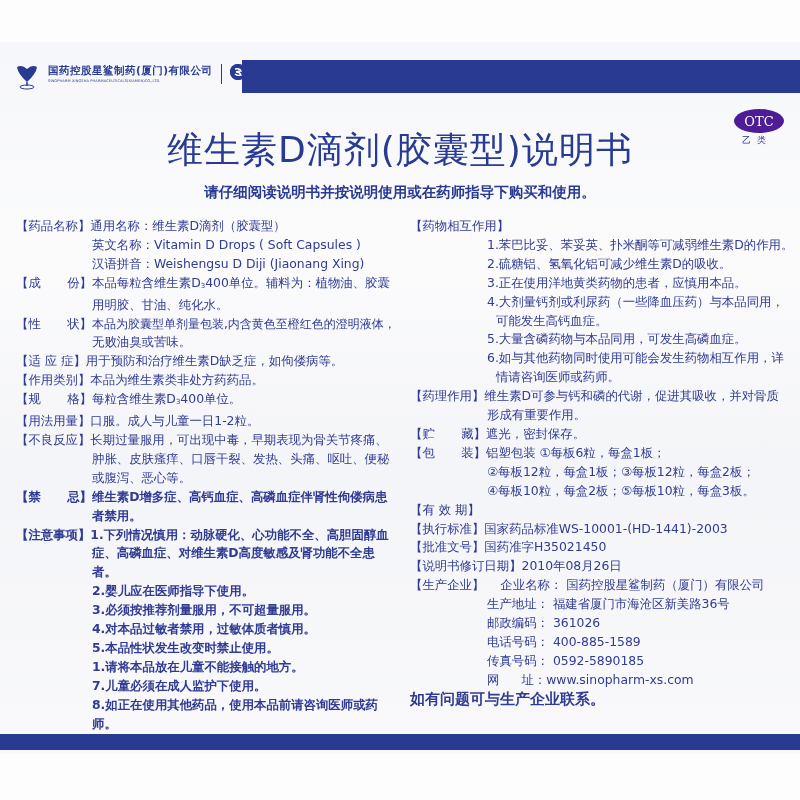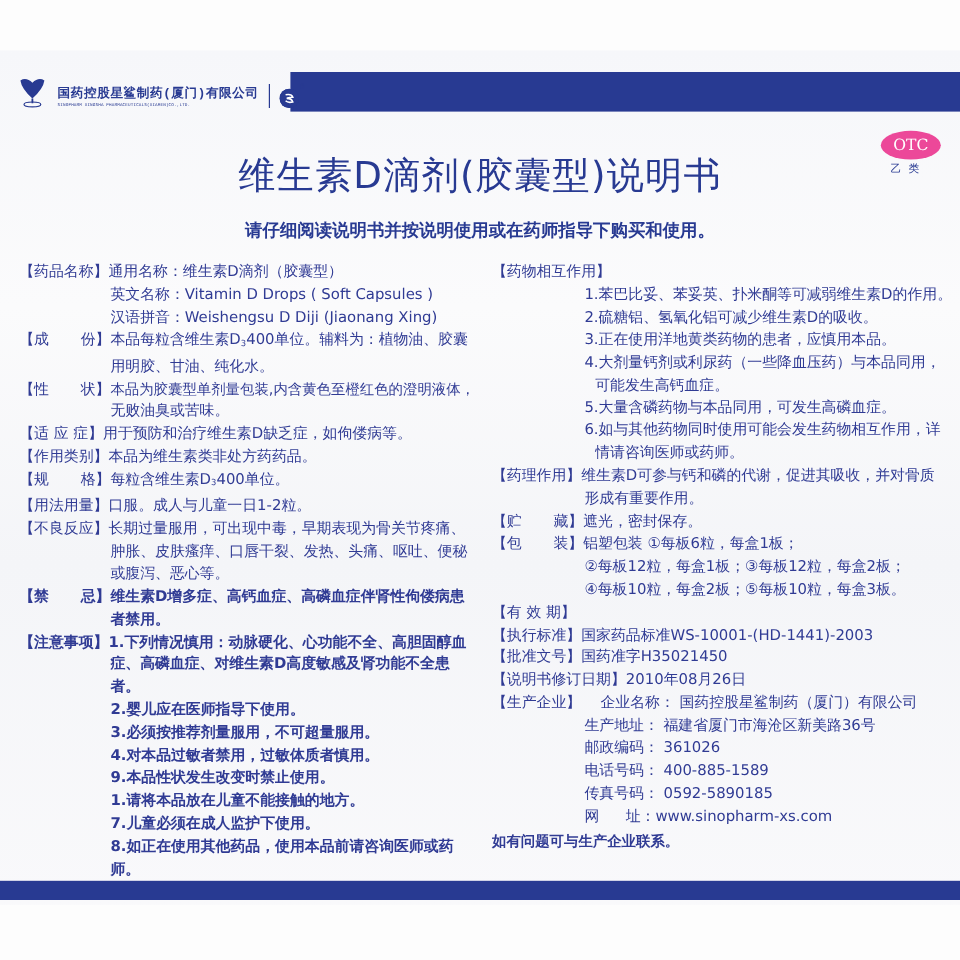--- a/index.html
+++ b/index.html
@@ -2,47 +2,47 @@
 <html><head>
 <meta charset="utf-8">
 <style>
   html,body{margin:0;padding:0;}
   body{width:800px;height:800px;background:#fdfdfd;position:relative;overflow:hidden;
        font-family:"DejaVu Sans","Liberation Sans",sans-serif;color:#2c3590;}
   .paper{position:absolute;left:0;top:42px;width:800px;height:712px;
          background:linear-gradient(180deg,#f6f7fa 0%,#fbfbfc 30%,#f4f5f8 60%,#f9f9fb 100%);}
   .topbar{position:absolute;left:242px;top:60px;width:558px;height:33px;background:#283a92;}
   .bottombar{position:absolute;left:0;top:734px;width:800px;height:16px;background:#283a92;}
-  .logo{position:absolute;left:14px;top:64px;display:flex;align-items:flex-end;font-family:Liberation Mono, monospace;}
+  .logo{position:absolute;left:14px;top:64px;display:flex;align-items:flex-start;}
   .logo-mark{width:26px;height:26px;position:relative;margin-right:8px;}
   .logo-text{display:flex;flex-direction:column;}
   .logo-cn{font-size:10.5px;font-weight:bold;color:#283a92;letter-spacing:0.5px;}
   .logo-en{font-size:3.6px;color:#283a92;letter-spacing:0.1px;margin-top:1px;}
   .logo-divider{width:1px;height:20px;background:#283a92;margin:0 8px;}
   .logo-badge{width:16px;height:16px;border-radius:50%;background:#283a92;color:#fff;font-size:10px;
               display:flex;align-items:center;justify-content:center;font-weight:bold;position:relative;}
   .logo-badge sup{position:absolute;right:-5px;top:-5px;color:#283a92;font-size:6px;}
   .otc{position:absolute;left:734px;top:109px;width:50px;height:24px;border-radius:50%;
-       background:#ec4899;color:#fff;font-family:"DejaVu Serif","Liberation Serif",serif;font-size:13px;
+       background:#4c1d95;color:#fff;font-family:"DejaVu Serif","Liberation Serif",serif;font-size:13px;
        display:flex;align-items:center;justify-content:center;}
   .otc-class{position:absolute;left:742px;top:134px;font-size:9px;color:#283a92;letter-spacing:6px;}
-  .title{position:absolute;left:0;width:800px;top:126px;text-align:center;font-size:31px;color:#283a92;letter-spacing:1px;}
+  .title{position:absolute;left:0;width:800px;top:126px;text-align:center;font-size:36px;color:#283a92;letter-spacing:1px;}
   .subtitle{position:absolute;left:0;width:800px;top:183px;text-align:center;font-size:14.5px;font-weight:bold;color:#283a92;}
   .col{position:absolute;font-size:12.4px;line-height:18.9px;color:#303b94;}
   .col.left{left:16px;top:217px;width:380px;}
   .col.right{left:410px;top:217px;width:385px;}
   .row{display:flex;}
   .lbl{white-space:nowrap;flex:none;}
   .lbl.w{width:76px;display:flex;justify-content:space-between;}
   .val{flex:1;}
   .bold{font-weight:bold;}
   .indent{padding-left:76px;}
   .rindent{padding-left:77px;}
   .rindent2{padding-left:86px;}
-  .footer-note{font-weight:bold;font-size:12px;margin-top:2px;}
+  .footer-note{font-weight:bold;font-size:15px;margin-top:2px;font-family:Liberation Mono, monospace;}
   sub{font-size:7px;vertical-align:-1px;}
 </style>
 </head>
 <body>
 
 <div class="paper"></div>
 <div class="topbar"></div>
 
 <div class="logo">
   <div class="logo-mark">
@@ -134,21 +134,21 @@
   <div class="indent bold">者禁用。</div>
 
   <div class="row bold">
     <span class="lbl">【注意事项】</span>
     <span class="val">1.下列情况慎用：动脉硬化、心功能不全、高胆固醇血</span>
   </div>
   <div class="indent bold">症、高磷血症、对维生素D高度敏感及肾功能不全患者。</div>
   <div class="indent bold">2.婴儿应在医师指导下使用。</div>
   <div class="indent bold">3.必须按推荐剂量服用，不可超量服用。</div>
   <div class="indent bold">4.对本品过敏者禁用，过敏体质者慎用。</div>
-  <div class="indent bold">9.本品性状发生改变时禁止使用。</div>
+  <div class="indent bold">5.本品性状发生改变时禁止使用。</div>
   <div class="indent bold">1.请将本品放在儿童不能接触的地方。</div>
   <div class="indent bold">7.儿童必须在成人监护下使用。</div>
   <div class="indent bold">8.如正在使用其他药品，使用本品前请咨询医师或药师。</div>
 </div>
 
 <div class="col right">
   <div>【药物相互作用】</div>
   <div class="rindent">1.苯巴比妥、苯妥英、扑米酮等可减弱维生素D的作用。</div>
   <div class="rindent">2.硫糖铝、氢氧化铝可减少维生素D的吸收。</div>
   <div class="rindent">3.正在使用洋地黄类药物的患者，应慎用本品。</div>

